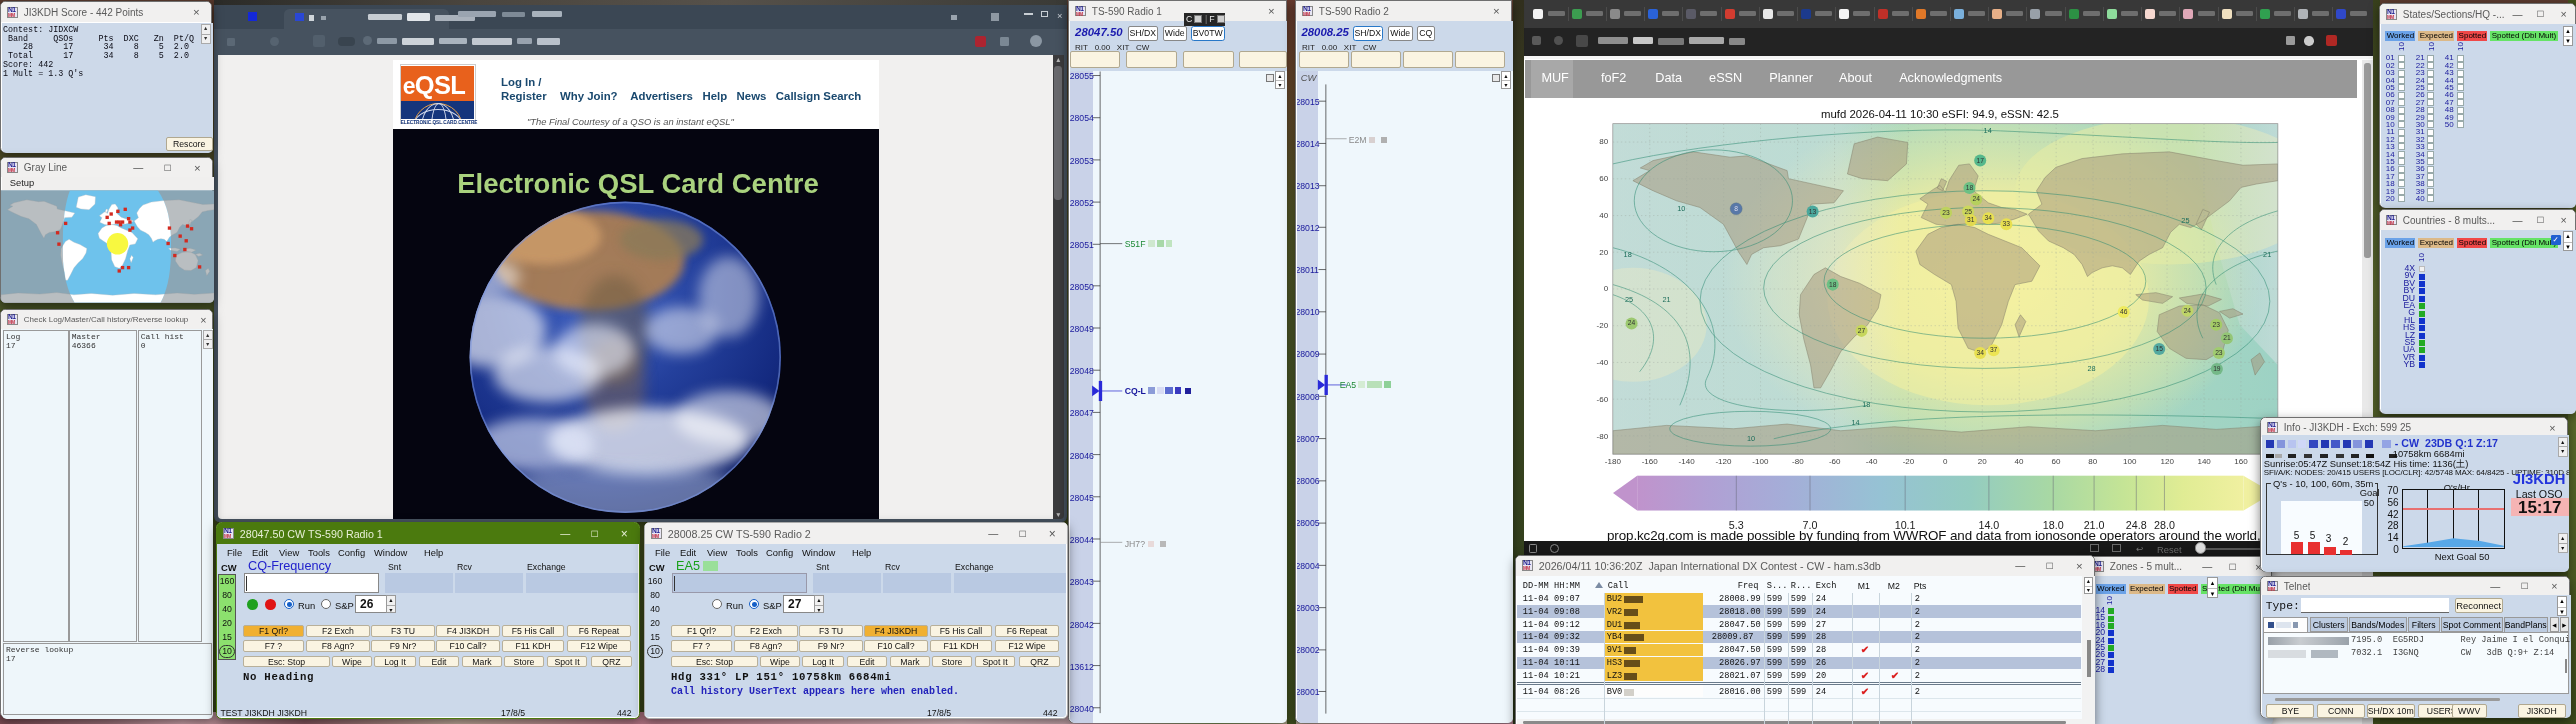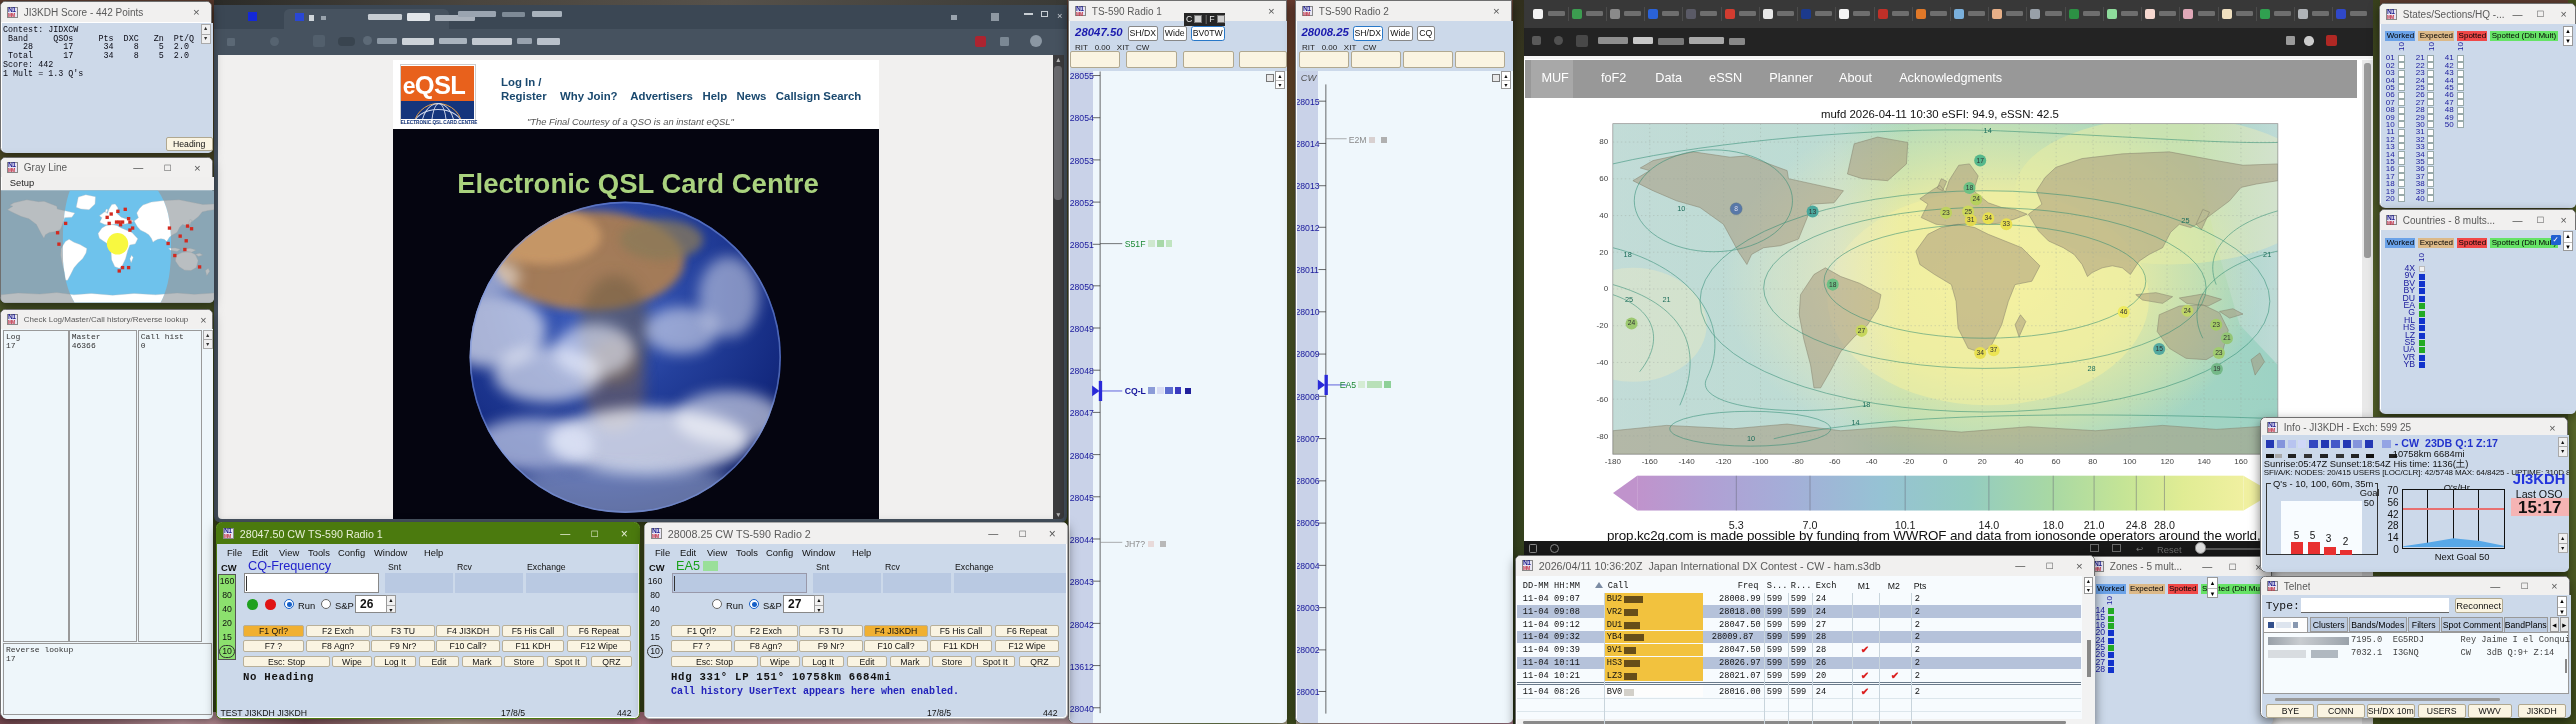--- a/index.html
+++ b/index.html
@@ -488,21 +488,21 @@
     <div style="padding:2.7px 0 0 1.3px;white-space:pre;font-size:8.4px">Contest: JIDXCW
  Band     QSOs     Pts  DXC   Zn  Pt/Q
     28      17      34    8    5  2.0
  Total      17      34    8    5  2.0
 Score: 442
 1 Mult = 1.3 Q's</div>
     <div class="abs" style="right:2px;top:0.7px;width:10px;height:20px;background:#f0f0f0;border:0.7px solid #aaa">
       <div style="font-size:5.4px;text-align:center;color:#333;line-height:8.7px">▲</div>
       <div style="font-size:5.4px;text-align:center;color:#333;border-top:0.7px solid #aaa;line-height:8.7px">▼</div>
     </div>
-    <div class="crm" style="right:0px;bottom:2px;width:47px;height:14px;line-height:13.4px;font-family:'Liberation Sans',sans-serif">Heading</div>
+    <div class="crm" style="right:0px;bottom:2px;width:47px;height:14px;line-height:13.4px;font-family:'Liberation Sans',sans-serif">Rescore</div>
   </div>
 </div>
 
 <div class="win" style="left:0;top:157px;width:213px;height:146px">
   <div class="tbar" style="height:19px">
       <div class="nicon"></div>
       <div class="ttl">Gray Line</div>
       <div class="wbtns">
         <div class="wbtn">—</div>
         <div class="wbtn" style="font-size:8.7px">☐</div>
@@ -1244,18 +1244,18 @@
       <div class="abs" style="left:47px;top:17.4px;width:27px;height:7.4px;background:#b0b8c0"></div>
       <div class="abs" style="left:87px;top:2px;white-space:pre">7195.0  EG5RDJ       Rey Jaime I el Conquist</div>
       <div class="abs" style="left:87px;top:14.8px;white-space:pre">7032.1  I3GNQ        CW   3dB Q:9+ Z:14</div>
       <div class="abs" style="left:301px;top:25.5px;width:2px;height:14.8px;background:#888"></div>
     </div>
     <div class="abs" style="left:13.4px;top:103px;width:225px;height:2.7px;background:#9a9a9a;border-radius:1.3px"></div>
     <div class="crm" style="left:4.7px;top:109px;width:48px;height:14px;line-height:12.7px">BYE</div>
     <div class="crm" style="left:55px;top:109px;width:48px;height:14px;line-height:12.7px">CONN</div>
     <div class="crm" style="left:105px;top:109px;width:48px;height:14px;line-height:12.7px">SH/DX 10m</div>
     <div class="crm" style="left:156px;top:109px;width:48px;height:14px;line-height:12.7px">USERS</div>
-    <div class="crm" style="left:206px;top:109px;width:44px;height:14px;line-height:12.7px">WWV</div>
+    <div class="crm" style="left:190px;top:109px;width:35px;height:14px;line-height:12.7px">WWV</div>
     <div class="crm" style="left:256px;top:109px;width:48px;height:14px;line-height:12.7px">JI3KDH</div>
 
   </div>
 </div>
 
 
 </body></html>

